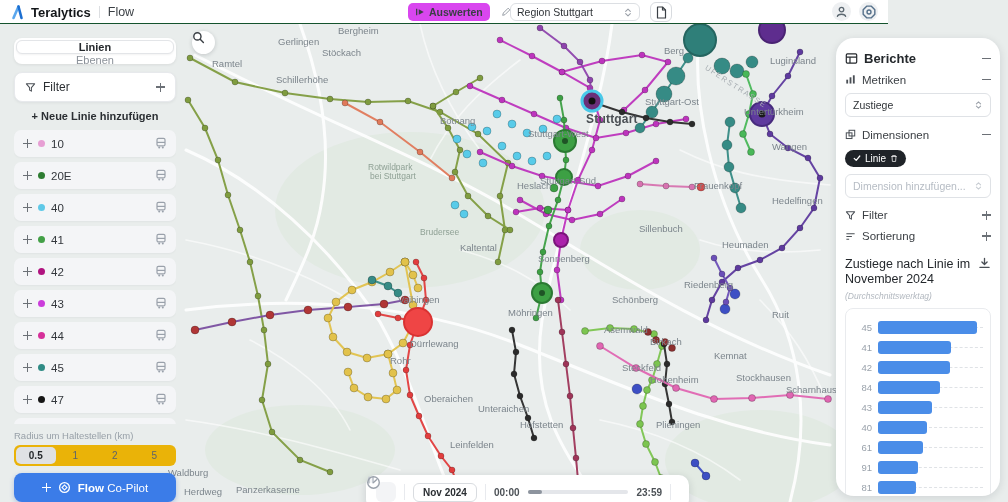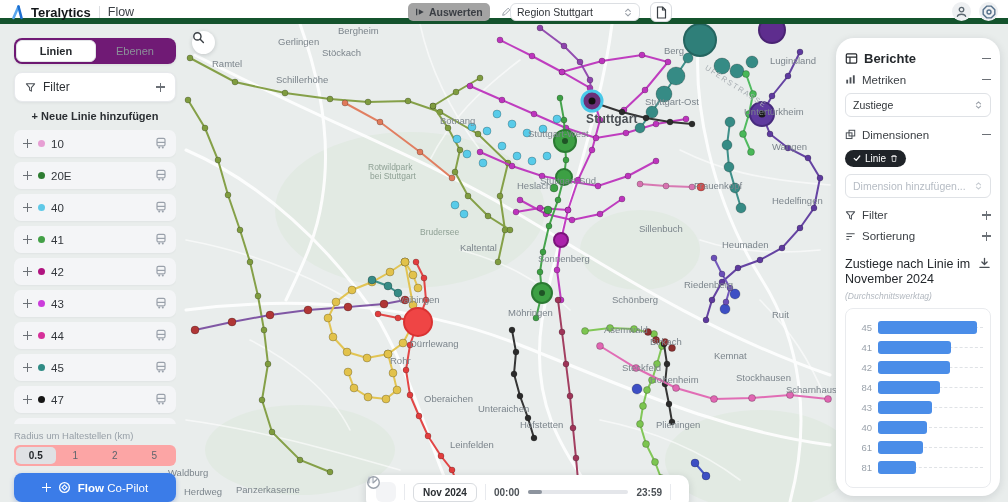--- a/index.html
+++ b/index.html
@@ -1,63 +1,63 @@
 <!DOCTYPE html>
 <html><head>
 <meta charset="utf-8">
 <style>
   * { margin:0; padding:0; box-sizing:border-box; }
   html,body { background:#fff; }
   body { font-family:"Liberation Sans", sans-serif; color:#2b2f33; }
   .stage { position:relative; width:1008px; height:502px; overflow:hidden; background:#e9edec; }
 
   
-  .topbar { position:absolute; left:0; top:0; width:1008px; height:24px; background:#fff;
-            border-bottom:6px solid #14532d; z-index:30; }
+  .topbar { position:absolute; left:0; top:0; width:888px; height:24px; background:#fff;
+            border-bottom:1px solid #14532d; z-index:30; }
   .brand { position:absolute; left:10px; top:0; height:24px; display:flex; align-items:center; gap:6px; }
   .brand .bname { font-size:13px; font-weight:bold; color:#14171a; }
   .brand .bdiv { width:1px; height:12px; background:#dcdee1; margin:0 2px; }
   .brand .bprod { font-size:12.5px; color:#3a3f44; }
   .modegrp { position:absolute; left:408px; top:3px; height:18px; display:flex; align-items:center; gap:4px; }
   .modebtn { display:flex; align-items:center; gap:4px; height:18px; padding:0 7px; border-radius:5px;
-             font-size:10.5px; font-weight:bold; color:#3a3e44; background:#a3a3a3; border:none; cursor:pointer; }
+             font-size:10.5px; font-weight:bold; color:#3a3e44; background:#d946ef; border:none; cursor:pointer; }
   .modebtn.ghost { background:transparent; color:#9aa0a8; font-weight:normal; }
   .regsel { position:absolute; left:510px; top:3px; width:130px; height:18px; border:1px solid #dcdfe3;
             border-radius:6px; background:#fff; display:flex; align-items:center; padding:0 6px;
             font-size:10.5px; color:#2f3337; cursor:pointer; }
   .regsel .grow { flex:1; }
   .docbtn { position:absolute; left:650px; top:2px; width:22px; height:20px; border:1px solid #d8dbdf;
             border-radius:6px; background:#fff; display:flex; align-items:center; justify-content:center; cursor:pointer; }
   .tr-icons { position:absolute; right:10px; top:2px; display:flex; align-items:center; gap:8px; }
   .usercirc { width:19px; height:19px; border-radius:50%; background:#eef0f2; display:flex; align-items:center; justify-content:center; cursor:pointer; }
 
   
   .x-minus { width:9px; height:1.6px; background:#6b7076; display:inline-block; }
   .x-plus { position:relative; width:9px; height:9px; display:inline-block; color:#6b7076; }
   .x-plus::before { content:""; position:absolute; left:0; right:0; top:3.7px; height:1.6px; background:currentColor; }
   .x-plus::after  { content:""; position:absolute; top:0; bottom:0; left:3.7px; width:1.6px; background:currentColor; }
 
   
   .sidebar { position:absolute; left:14px; top:38px; width:162px; z-index:20; font-size:11.5px; }
-  .tabs { height:26px; background:#701a75; border-radius:8px; padding:2px; display:flex; box-shadow:0 1px 3px rgba(20,25,40,.08); }
+  .tabs { height:26px; background:#ffffff; border-radius:8px; padding:2px; display:flex; box-shadow:0 1px 3px rgba(20,25,40,.08);flex-direction:column; }
   .tab { flex:1; display:flex; align-items:center; justify-content:center; font-size:11px; color:#8b9199;
          border-radius:6px; cursor:pointer; }
   .tab.active { background:#fff; color:#24282c; font-weight:bold; border:1px solid #e3e5e8; box-shadow:0 1px 2px rgba(0,0,0,.05); }
   .fcard { margin-top:8px; height:30px; background:#fff; border:1px solid #e7e9ec; border-radius:8px;
            display:flex; align-items:center; padding:0 10px; gap:7px; box-shadow:0 1px 3px rgba(20,25,40,.06); cursor:pointer; }
   .fcard .flab { flex:1; font-size:12px; color:#2b2f33; }
   .newline { height:28px; display:flex; align-items:center; justify-content:center; font-size:11px; font-weight:bold;
              color:#2b2f33; cursor:pointer; }
   .linelist { height:294px; overflow:hidden; }
   .linerow { height:27px; margin-bottom:5px; background:#f4f5f7; border-radius:7px; display:flex; align-items:center;
              padding:0 9px; gap:6px; cursor:pointer; box-shadow:0 1px 2px rgba(20,25,40,.04); }
   .linerow .dot { width:7px; height:7px; border-radius:50%; flex:none; }
   .linerow .llab { flex:1; color:#33373c; }
   .radlab { margin-top:6px; font-size:9.5px; color:#98a0a8; }
-  .seg { margin-top:4px; height:21px; background:#fca5a5; border-radius:6px; padding:2px; display:flex; }
+  .seg { margin-top:4px; height:21px; background:#eab308; border-radius:6px; padding:2px; display:flex; }
   .segcell { flex:1; display:flex; align-items:center; justify-content:center; font-size:10px; color:#5d646c;
              border-radius:5px; cursor:pointer; }
   .segcell.sel { background:#dfe1e4; color:#24282c; font-weight:bold; }
   .copilot { margin-top:7px; height:29px; background:#3b7ce8; border-radius:8px; display:flex; align-items:center;
              justify-content:center; gap:7px; color:#fff; font-size:11.5px; cursor:pointer; box-shadow:0 2px 5px rgba(40,90,200,.3); }
   .copilot b { font-weight:bold; }
 
   
   .rightpanel { position:absolute; left:836px; top:38px; width:164px; height:458px; background:#fff; z-index:20;
                 border-radius:18px; box-shadow:0 2px 8px rgba(20,25,40,.12); padding:10px 9px; overflow:hidden; }
@@ -840,20 +840,27 @@
           </div>
         </div>
         <div class="crow">
           <span class="clab">61</span>
           <div class="ctrack">
             <div class="cgrid"></div>
             <div class="cbar" style="width: 43.24%; background: rgb(74, 141, 232);"></div>
           </div>
         </div>
         <div class="crow">
+          <span class="clab">91</span>
+          <div class="ctrack">
+            <div class="cgrid"></div>
+            <div class="cbar" style="width: 38.54%; background: rgb(74, 141, 232);"></div>
+          </div>
+        </div>
+        <div class="crow">
           <span class="clab">81</span>
           <div class="ctrack">
             <div class="cgrid"></div>
             <div class="cbar" style="width: 36.66%; background: rgb(74, 141, 232);"></div>
           </div>
         </div>
       </div>
   </aside>
 
 </div>

